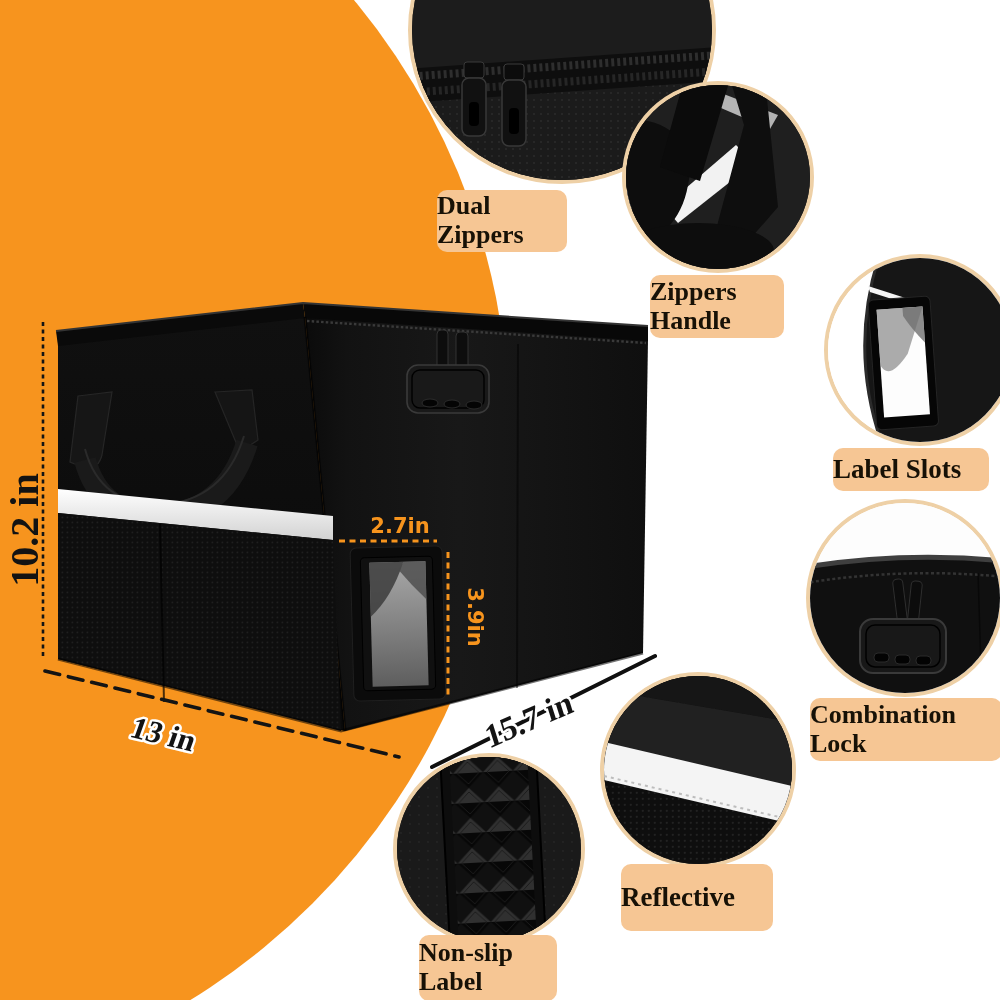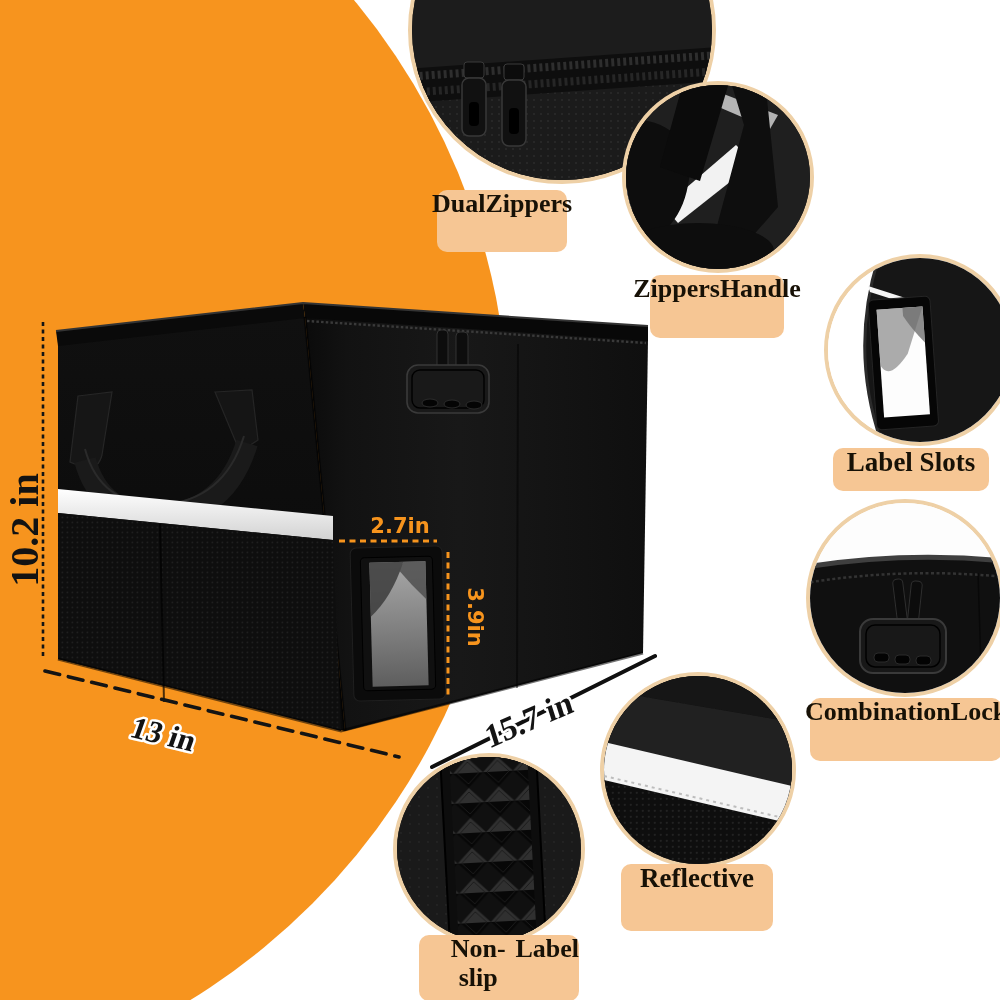--- a/index.html
+++ b/index.html
@@ -6,22 +6,22 @@
   .canvas{position:relative;width:1000px;height:1000px;overflow:hidden;background:#ffffff;
           font-family:"Liberation Serif",serif;}
   .orange-bg{position:absolute;left:-833px;top:-242px;width:1342px;height:1342px;
              border-radius:50%;background:#f7941e;z-index:0;}
   .scene{position:absolute;left:0;top:0;width:1000px;height:1000px;z-index:1;}
   .fc{position:absolute;border-radius:50%;border:4px solid #eed0a6;overflow:hidden;
       box-sizing:border-box;background:#141414;z-index:2;}
   .fc svg{display:block;width:100%;height:100%;}
   .fc.lightbg{background:#ffffff;}
   .flabel{position:absolute;background:#f6c694;border-radius:10px;color:#171106;
-          font-family:"Liberation Serif",serif;font-weight:bold;text-align:center;
-          z-index:3;display:flex;justify-content:center;line-height:1.1;}
+          font-family:"Liberation Serif",serif;font-weight:bold;text-align:left;
+          z-index:3;display:flex;flex-direction:column;justify-content:center;line-height:1.1;}
   .flabel span{display:block;}
   .dim{font-family:"Liberation Serif",serif;font-weight:bold;fill:#131313;}
   .dim-outline{stroke:#ffffff;stroke-width:5px;paint-order:stroke;stroke-linejoin:round;}
   .odim{font-family:"DejaVu Sans",sans-serif;font-weight:bold;fill:#f7941d;}
 </style>
 </head>
 <body>
 
 <div class="canvas">
 
@@ -223,18 +223,18 @@
   <div class="flabel" style="left:824px;top:448px;width:156px;height:43px;font-size:27px;margin-left:9px;">
     <span>Label Slots</span>
   </div>
   <div class="flabel" style="left:810px;top:698px;width:192px;height:63px;font-size:26px;">
     <span>Combination</span>
     <span>Lock</span>
   </div>
   <div class="flabel" style="left:621px;top:864px;width:152px;height:67px;font-size:27px;">
     <span>Reflective</span>
   </div>
-  <div class="flabel" style="left:419px;top:935px;width:138px;height:66px;font-size:26px;padding-left:22px;">
+  <div class="flabel" style="left:419px;top:935px;width:138px;height:66px;font-size:26px;">
     <span>Non-slip</span>
     <span>Label</span>
   </div>
 
 </div>
 
 </body></html>

